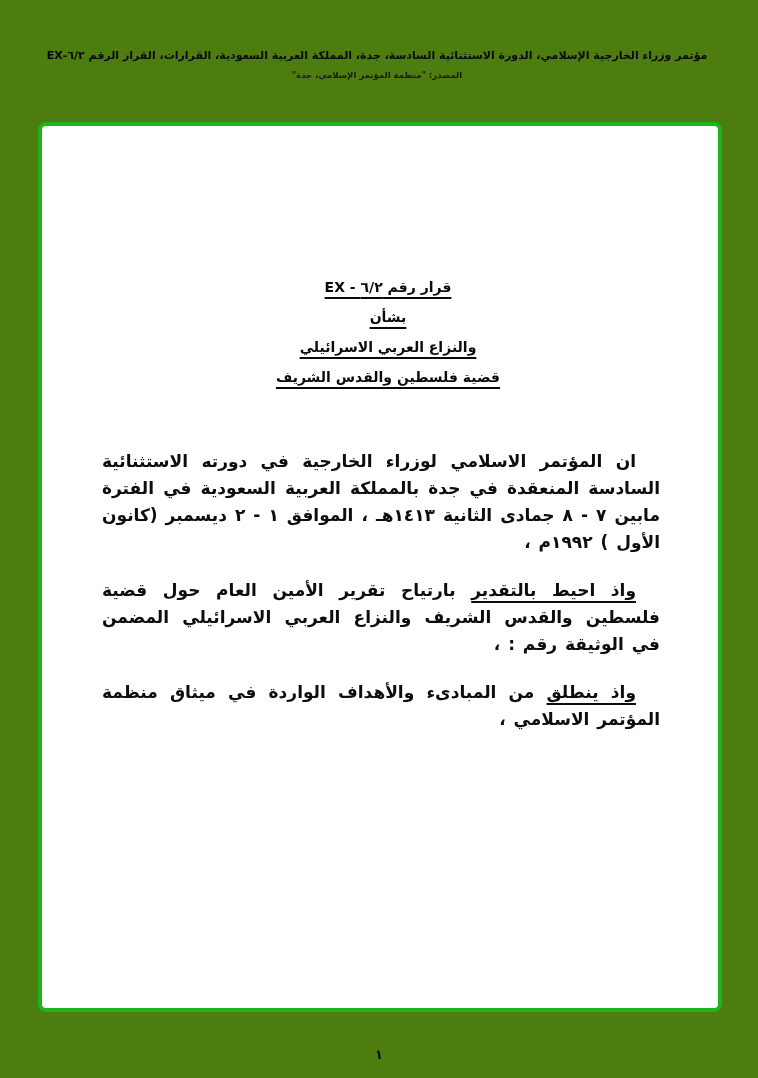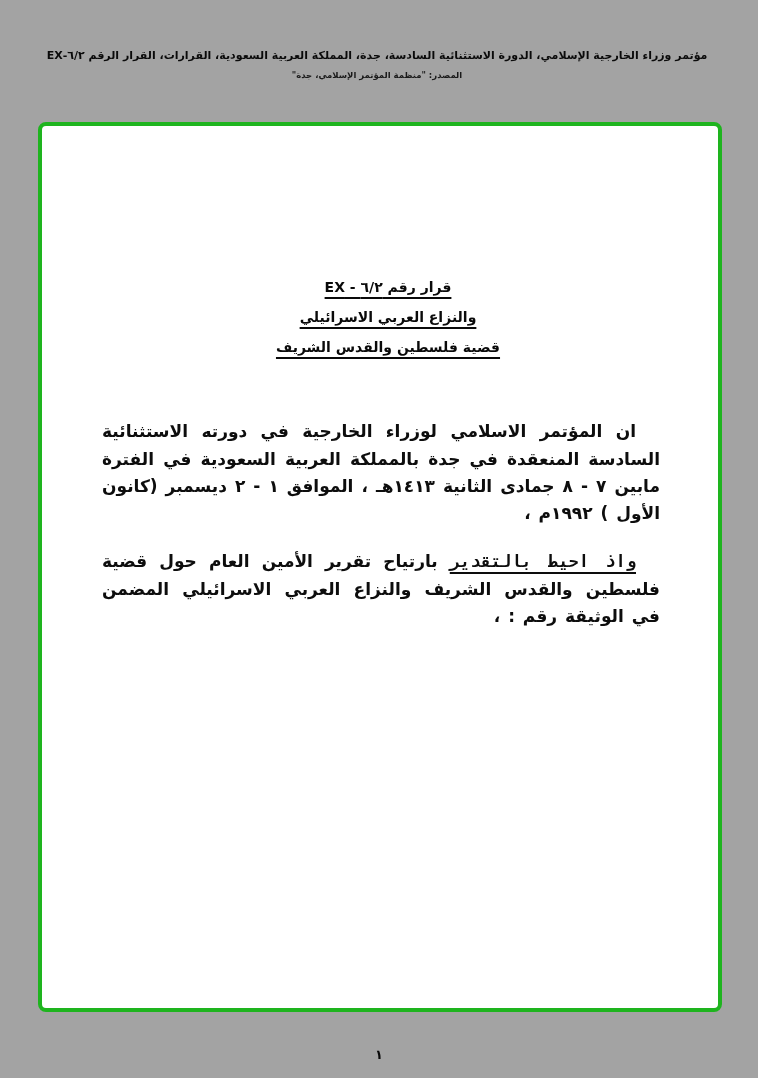--- a/index.html
+++ b/index.html
@@ -1,21 +1,21 @@
 <!DOCTYPE html>
 <html lang="ar"><head>
 <meta charset="utf-8">
 <style>
   * { box-sizing: border-box; }
   html, body { margin: 0; padding: 0; background: #ffffff; }
   .sheet {
     position: relative;
     width: 758px;
     height: 1078px;
-    background: #a3a3a3;
+    background: #4d7c0f;
     color: #000;
     font-family: "DejaVu Sans", sans-serif;
     direction: rtl;
     overflow: hidden;
   }
   .page-header {
     position: absolute;
     top: 48px;
     left: 38px;
     right: 42px;
@@ -68,21 +68,20 @@
     line-height: 27px;
     text-align: justify;
     text-indent: 24px;
     word-spacing: 2px;
     color: #0d0d0d;
   }
   .para .lead {
     text-decoration: underline;
     text-underline-offset: 5px;
     text-decoration-thickness: 1.5px;
-    font-family: Liberation Mono, monospace;
   }
   .page-number {
     position: absolute;
     bottom: 16px;
     left: 0;
     right: 0;
     text-align: center;
     font-size: 13px;
     font-weight: 700;
     color: #0a0a0a;
@@ -95,29 +94,31 @@
 
   <div class="page-header">
     <div class="hdr1">مؤتمر وزراء الخارجية الإسلامي، الدورة الاستثنائية السادسة، جدة، المملكة العربية السعودية، القرارات، القرار الرقم ٦/٢-EX</div>
     <div class="hdr2">المصدر: "منظمة المؤتمر الإسلامي، جدة"</div>
   </div>
 
   <div class="frame" style="border-color: rgb(30, 180, 30);">
 
     <div class="title-block">
       <div class="title-line">قرار رقم ٦/٢ - EX</div>
+      <div class="title-line">بشأن</div>
       <div class="title-line">والنزاع العربي الاسرائيلي</div>
       <div class="title-line">قضية فلسطين والقدس الشريف</div>
     </div>
 
     <div class="body-text">
       <p class="para"><span class="lead"></span><span>ان المؤتمر الاسلامي لوزراء الخارجية في دورته الاستثنائية السادسة المنعقدة في جدة بالمملكة العربية السعودية في الفترة مابين ٧ - ٨ جمادى الثانية ١٤١٣هـ ، الموافق ١ - ٢ ديسمبر (كانون الأول ) ١٩٩٢م ،</span></p>
 
       <p class="para"><span class="lead">واذ احيط بالتقدير</span><span> بارتياح تقرير الأمين العام حول قضية فلسطين والقدس الشريف والنزاع العربي الاسرائيلي المضمن في الوثيقة رقم : ،</span></p>
 
+      <p class="para"><span class="lead">واذ ينطلق</span><span> من المبادىء والأهداف الواردة في ميثاق منظمة المؤتمر الاسلامي ،</span></p>
 
 
     </div>
 
   </div>
 
   <div class="page-number">١</div>
 
 </div>
 

